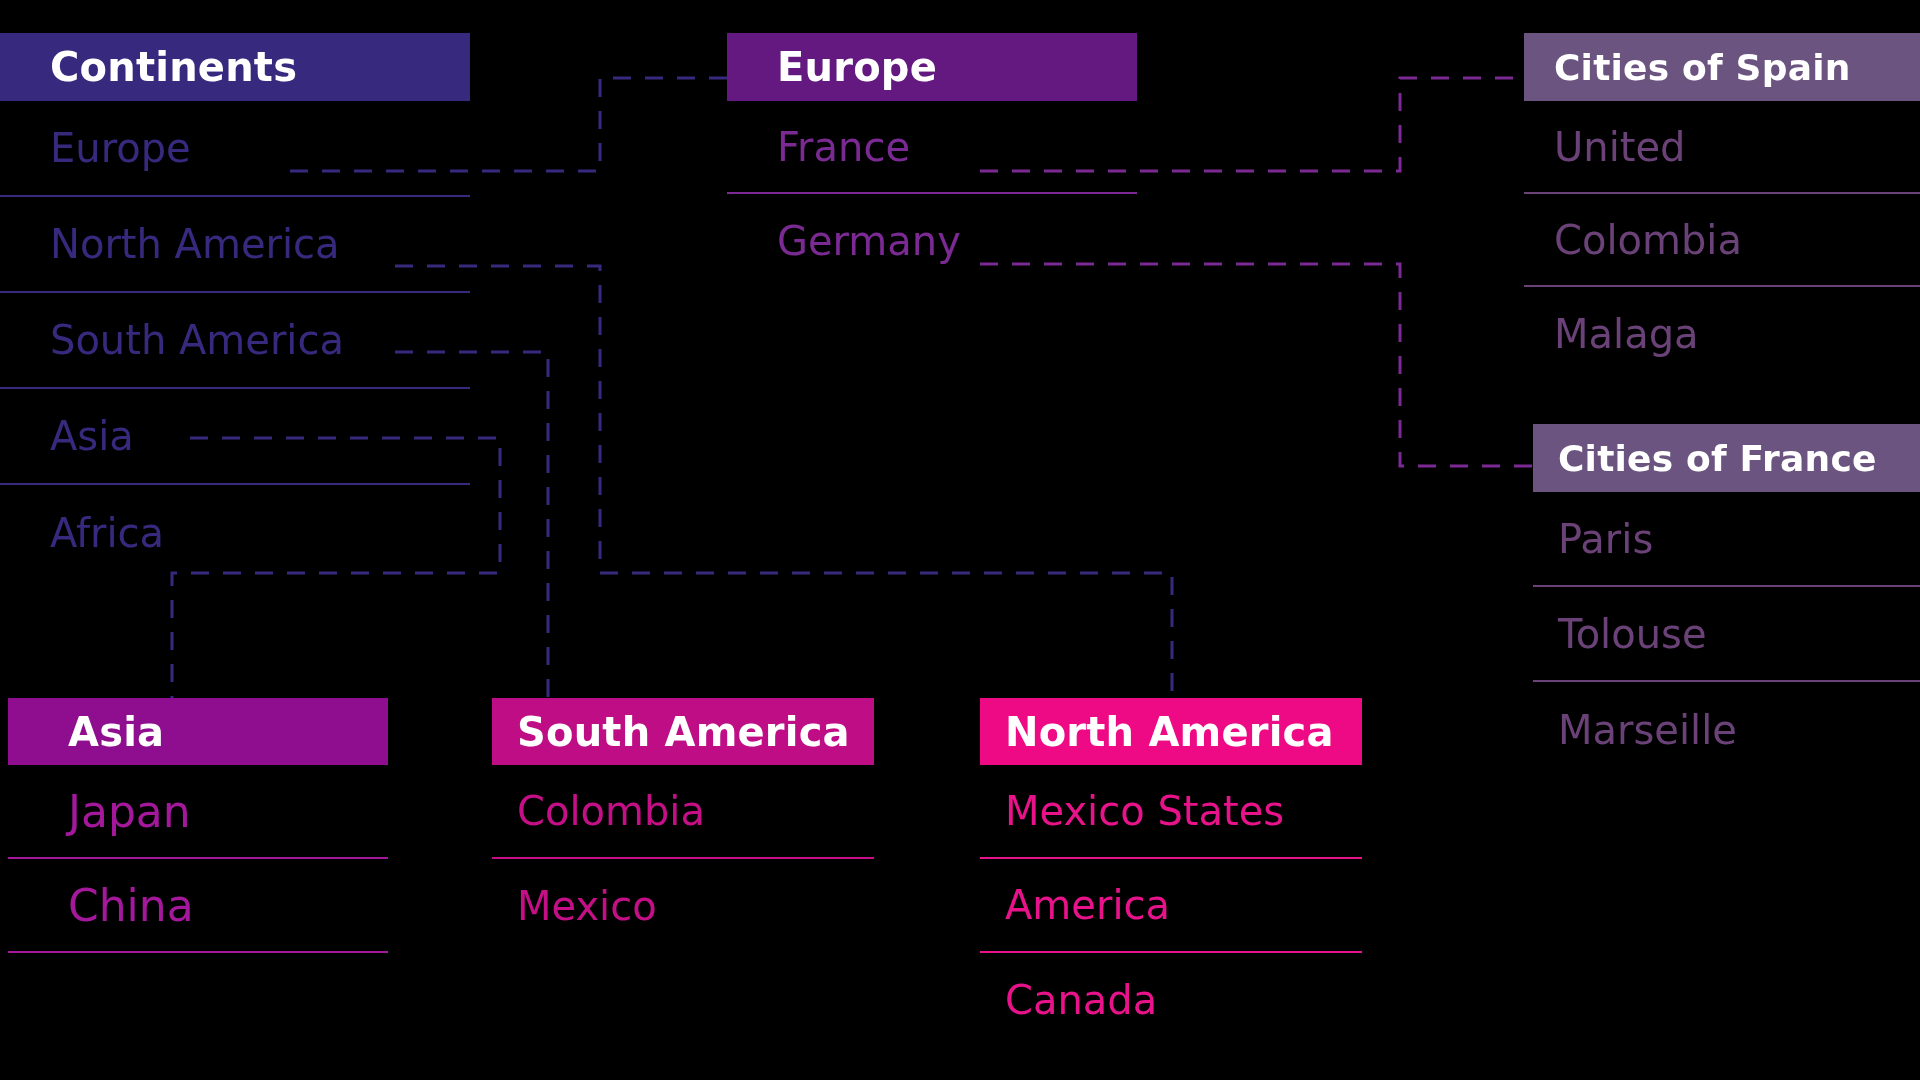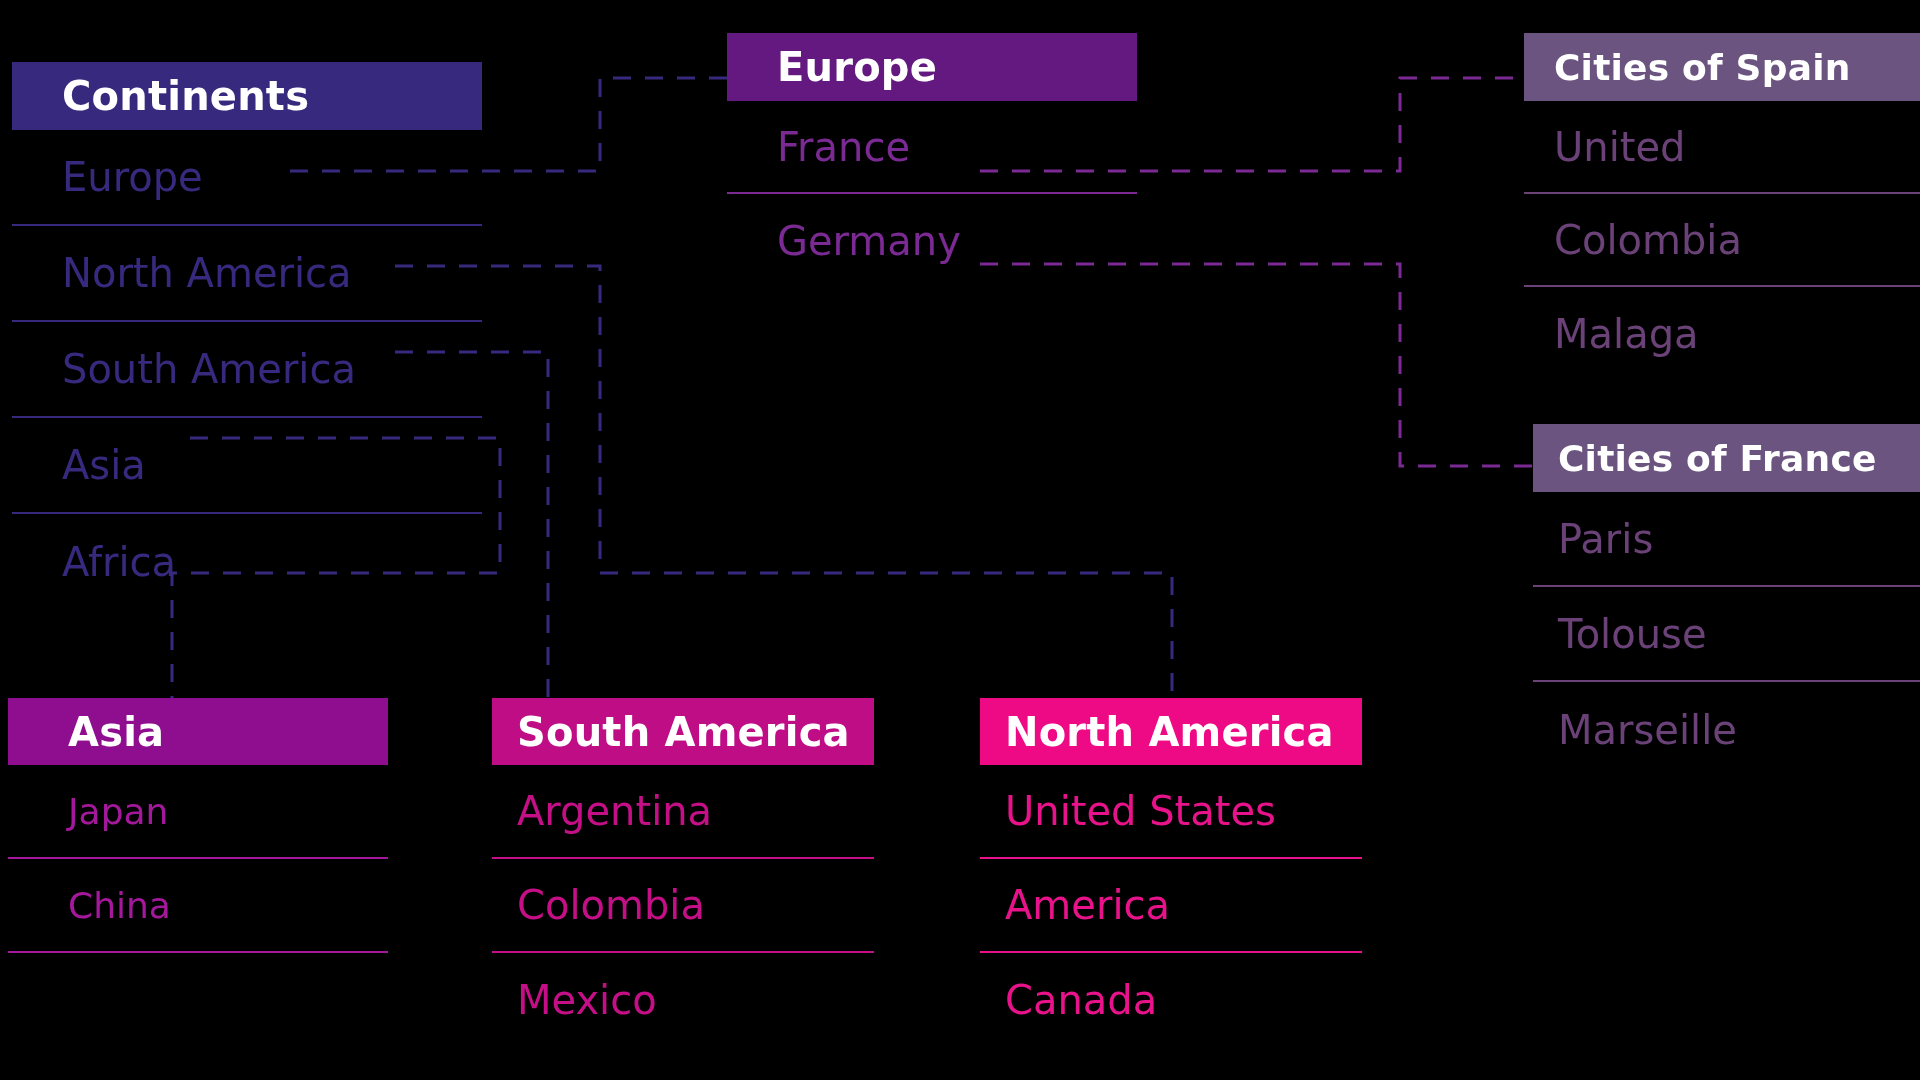--- a/index.html
+++ b/index.html
@@ -23,21 +23,21 @@
   }
   .panel-list{list-style:none;margin:0;padding:0;}
   .panel-item{
     box-sizing:border-box;
     display:flex;align-items:center;
     white-space:nowrap;
   }
   .panel-item.divider{border-bottom-style:solid;border-bottom-width:2px;}
 
   
-  #p-continents{left:12px;top:33px;width:470px;margin-top:29px;}
+  #p-continents{left:0;top:33px;width:470px;}
   #p-continents .panel-header{background:#372A7E;height:68px;padding-left:50px;font-size:40px;}
   #p-continents .panel-item{color:#372A7E;font-size:40px;height:96px;padding-left:50px;border-color:#372A7E;}
 
   
   #p-europe{left:727px;top:33px;width:410px;}
   #p-europe .panel-header{background:#63197F;height:68px;padding-left:50px;font-size:40px;}
   #p-europe .panel-item{color:#7B2A94;font-size:40px;height:93px;padding-left:50px;border-color:#7B2A94;}
 
   
   #p-spain{left:1524px;top:33px;width:400px;}
@@ -45,21 +45,21 @@
   #p-spain .panel-item{color:#6A4278;font-size:40px;height:93px;padding-left:30px;border-color:#6A4278;}
 
   
   #p-france{left:1533px;top:424px;width:400px;}
   #p-france .panel-header{background:#6B5480;height:68px;padding-left:25px;font-size:36px;}
   #p-france .panel-item{color:#6A4278;font-size:40px;height:95px;padding-left:25px;border-color:#6A4278;}
 
   
   #p-asia{left:8px;top:698px;width:380px;}
   #p-asia .panel-header{background:#8F0D8F;height:67px;padding-left:60px;font-size:40px;}
-  #p-asia .panel-item{color:#A4189B;font-size:36px;height:94px;padding-left:60px;border-color:#A4189B;}
+  #p-asia .panel-item{color:#A4189B;font-size:44px;height:94px;padding-left:60px;border-color:#A4189B;}
 
   
   #p-samerica{left:492px;top:698px;width:382px;}
   #p-samerica .panel-header{background:#BF0D86;height:67px;padding-left:25px;font-size:40px;}
   #p-samerica .panel-item{color:#C50F87;font-size:40px;height:94px;padding-left:25px;border-color:#C50F87;}
 
   
   #p-namerica{left:980px;top:698px;width:382px;}
   #p-namerica .panel-header{background:#EE0A85;height:67px;padding-left:25px;font-size:40px;}
   #p-namerica .panel-item{color:#E8128B;font-size:40px;height:94px;padding-left:25px;border-color:#E8128B;}
@@ -170,38 +170,35 @@
         </li>
     </ul>
   </div>
 
   <div class="panel" id="p-samerica">
     <div class="panel-header">
       <span>South America</span>
     </div>
     <ul class="panel-list">
       <li class="panel-item divider">
-          <span>Argentina</span>
-        </li>
-      <li class="panel-item divider">
           <span>Colombia</span>
         </li>
       <li class="panel-item">
           <span>Mexico</span>
         </li>
     </ul>
   </div>
 
   <div class="panel" id="p-namerica">
     <div class="panel-header">
       <span>North America</span>
     </div>
     <ul class="panel-list">
       <li class="panel-item divider">
-          <span>United States</span>
+          <span>Mexico States</span>
         </li>
       <li class="panel-item divider">
           <span>America</span>
         </li>
       <li class="panel-item">
           <span>Canada</span>
         </li>
     </ul>
   </div>
 

